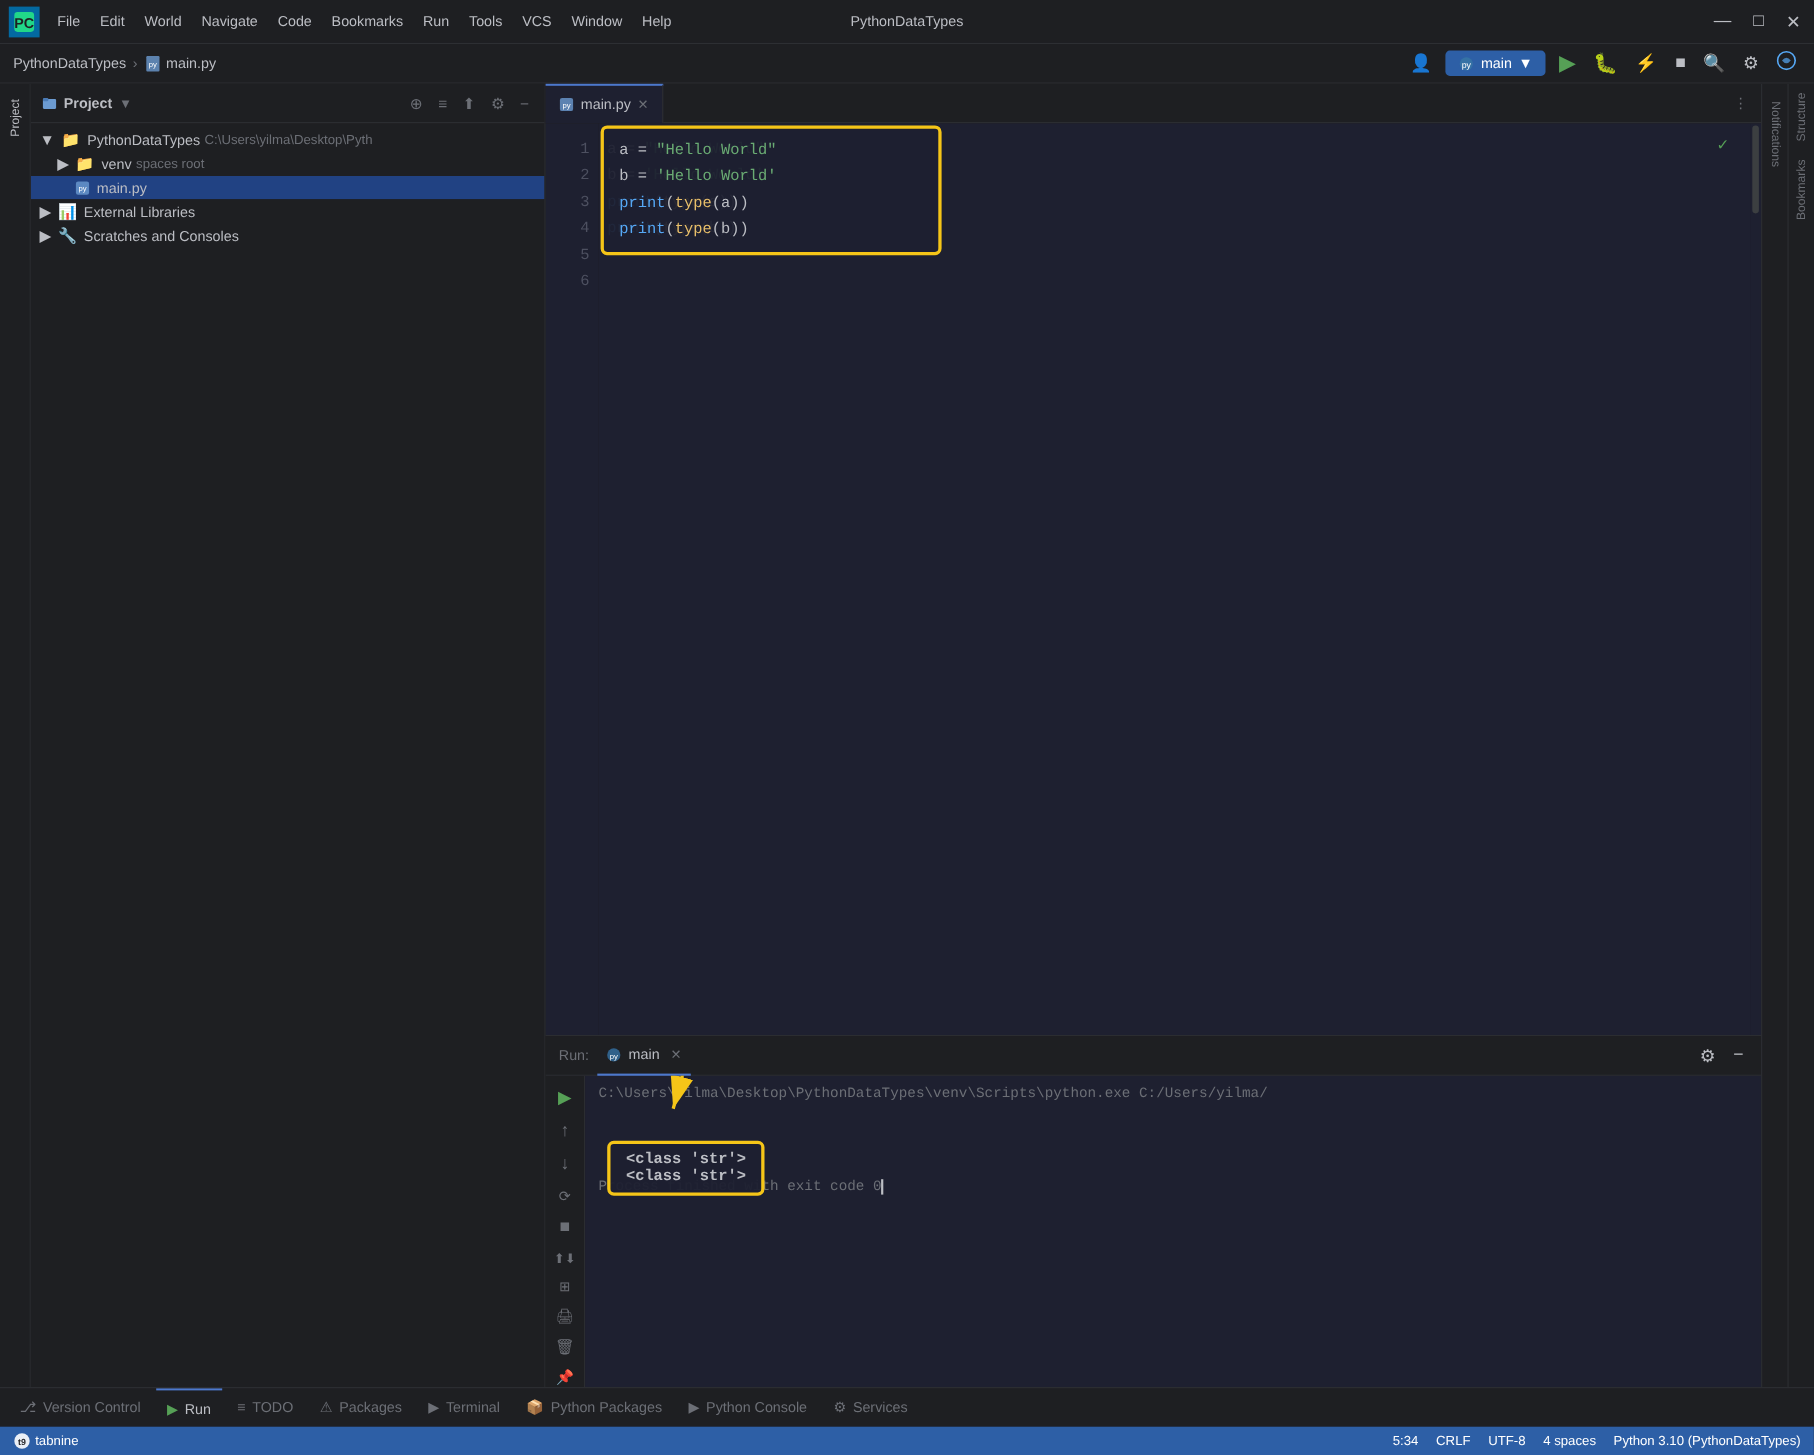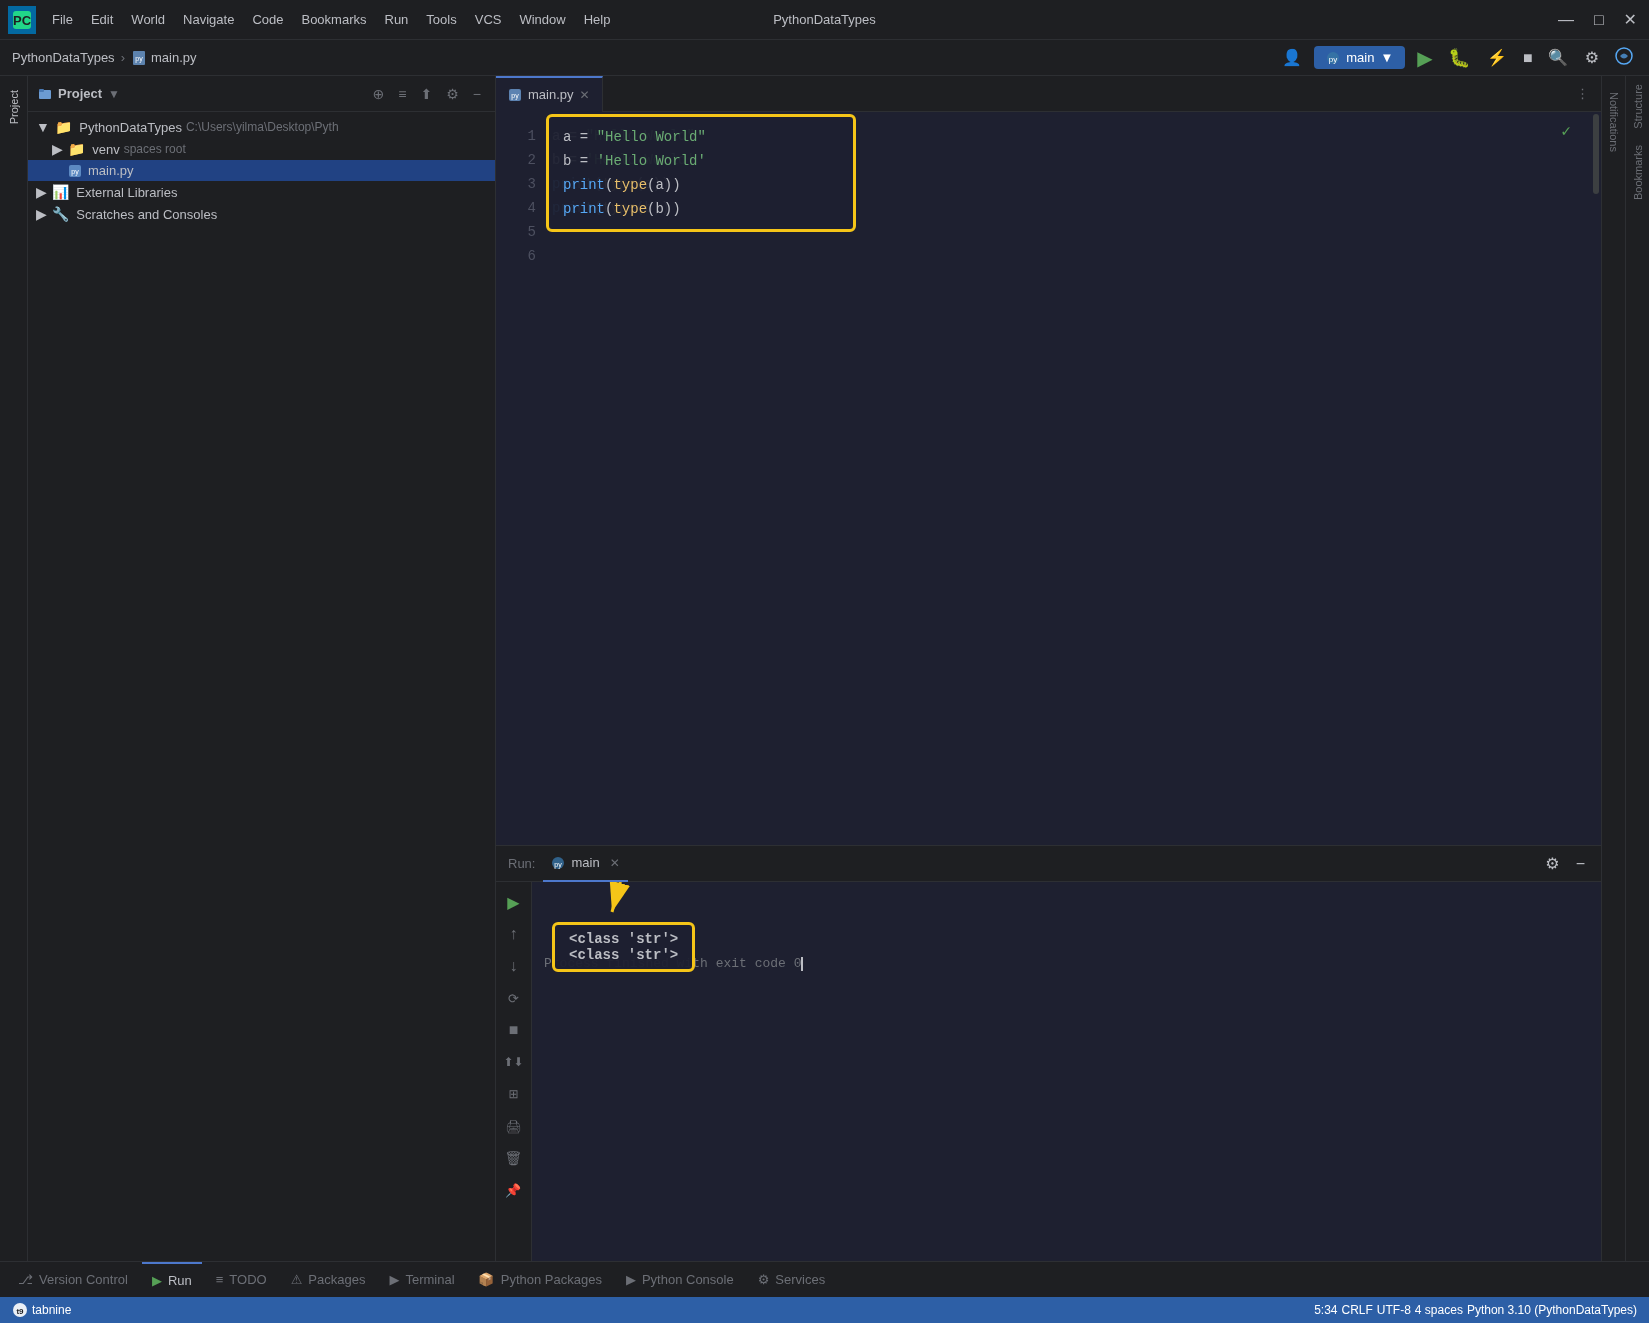--- a/index.html
+++ b/index.html
@@ -272,21 +272,21 @@
     .notif-label {
       writing-mode: vertical-rl;
       font-size: 11px;
       color: #6c6f76;
       padding: 8px 0;
       cursor: pointer;
     }
 
     
     .run-panel {
-      height: 416px;
+      height: 320px;
       background: #1e1f22;
       border-top: 1px solid #2d2f33;
       display: flex;
       flex-direction: column;
     }
     .run-header {
       display: flex;
       align-items: center;
       padding: 0 12px;
       height: 36px;
@@ -417,21 +417,21 @@
       background: #2d5fa6;
       height: 26px;
       padding: 0 12px;
       font-size: 12px;
       color: #fff;
       gap: 16px;
     }
     .status-right {
       margin-left: auto;
       display: flex;
-      gap: 4px;
+      gap: 16px;
       align-items: flex-start;
     }
     .status-item { cursor: pointer; }
     .tabnine-logo {
       display: flex;
       align-items: center;
       gap: 4px;
     }
 
     
@@ -695,20 +695,21 @@
             <button class="run-side-btn" style="font-size:13px">⟳</button>
             <button class="run-side-btn">■</button>
             <button class="run-side-btn" style="font-size:12px">⬆⬇</button>
             <button class="run-side-btn" style="font-size:12px">⊞</button>
             <button class="run-side-btn" style="font-size:13px">🖨</button>
             <button class="run-side-btn" style="font-size:14px">🗑</button>
             <button class="run-side-btn" style="font-size:13px">📌</button>
           </div>
 
           <div class="run-output" style="position:relative">
+            <div class="run-cmd-line">C:\Users\yilma\Desktop\PythonDataTypes\venv\Scripts\python.exe C:/Users/yilma/</div>
 
             
             <svg style="position:absolute;top:-220px;left:40px;pointer-events:none;z-index:20" width="300" height="280">
               <defs>
                 <marker id="arrowhead" markerWidth="10" markerHeight="7" refX="10" refY="3.5" orient="auto">
                   <polygon points="0 0, 10 3.5, 0 7" fill="#f5c518"></polygon>
                 </marker>
               </defs>
               <line x1="100" y1="30" x2="40" y2="250" stroke="#f5c518" stroke-width="3" marker-end="url(#arrowhead)"></line>
             </svg>

